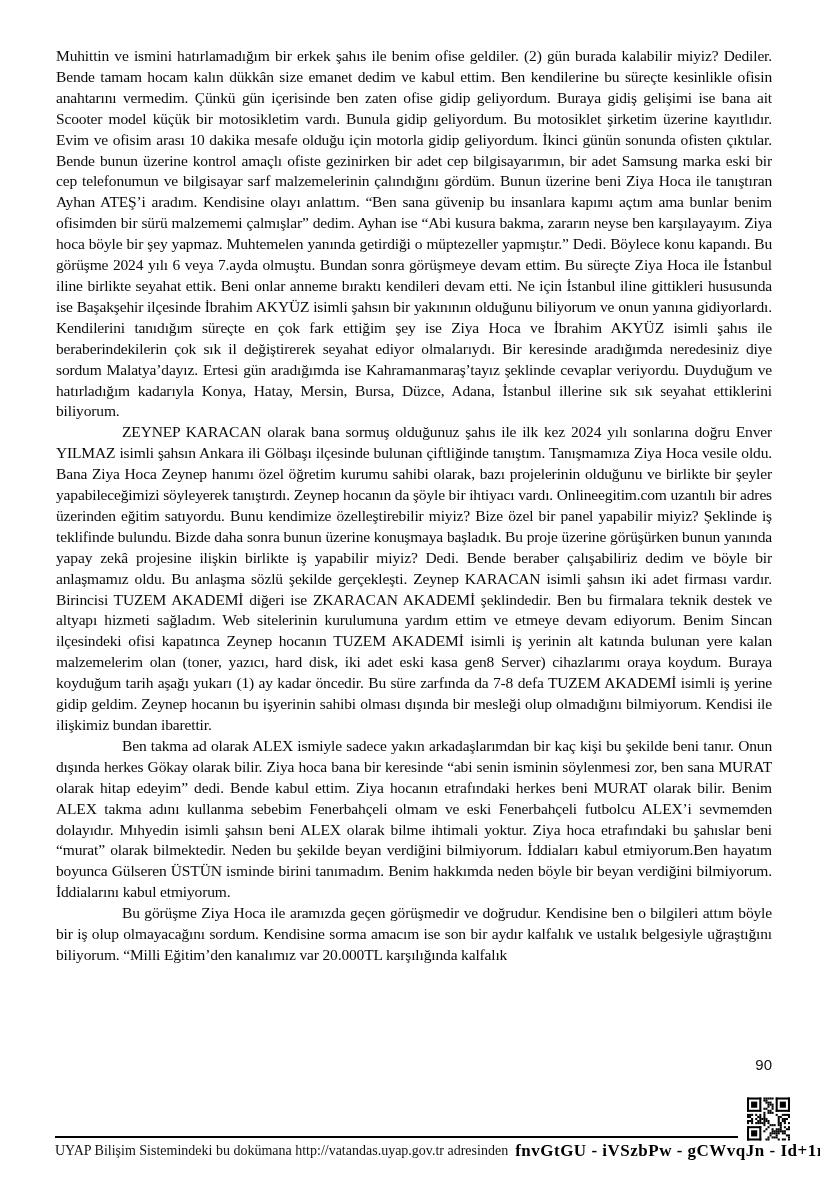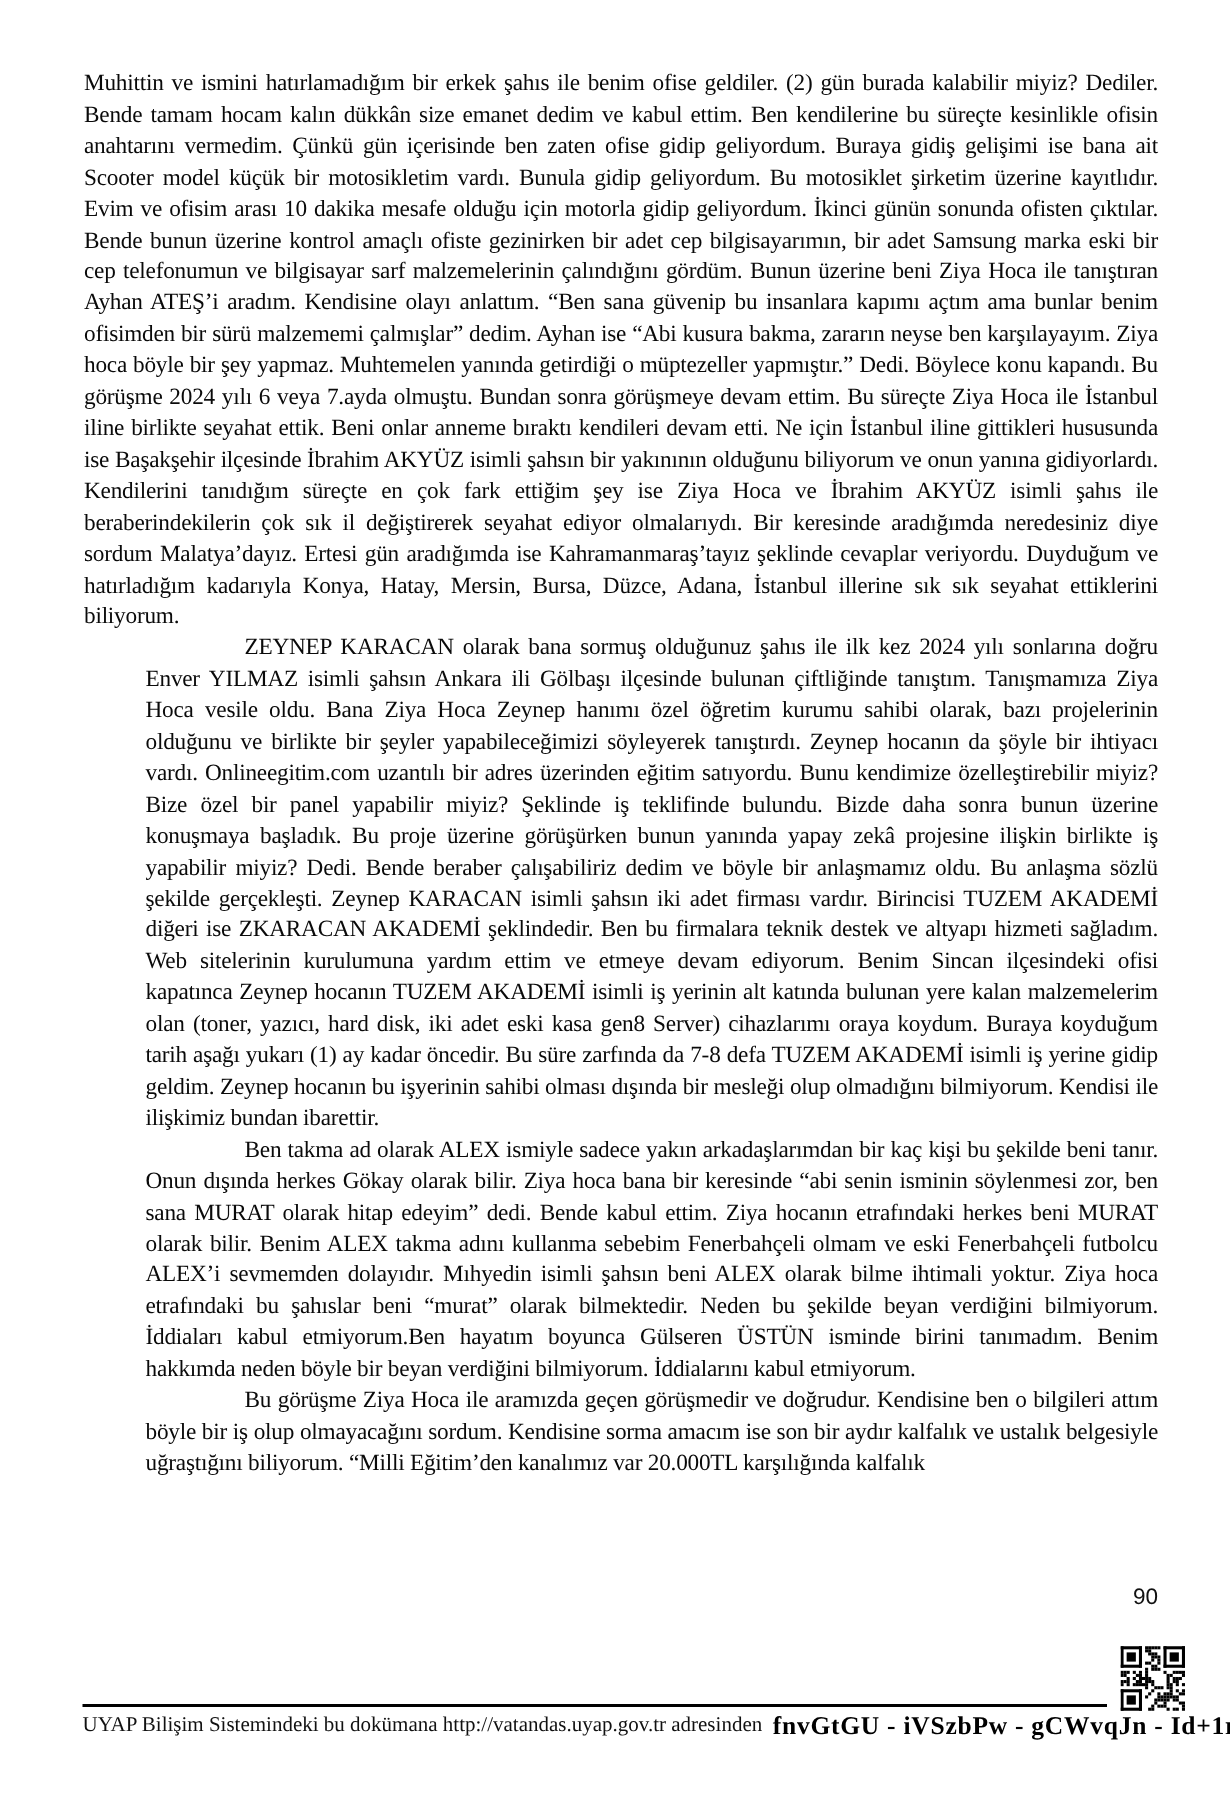--- a/index.html
+++ b/index.html
@@ -23,21 +23,21 @@
   }
   .textblock p {
     margin: 0;
     font-family: "Liberation Serif", serif;
     font-size: 15.5px;
     line-height: 20.9px;
     letter-spacing: -0.15px;
     text-align: justify;
     color: #0a0a0a;
   }
-  .textblock p.indent { text-indent: 66px; margin-left: 41px; }
+  .textblock p.indent { text-indent: 66px; }
   .textblock p.bold-indent {
     text-indent: 48px;
     font-weight: bold;
   }
   .page-number {
     position: absolute;
     left: 56px;
     top: 1056px;
     width: 716px;
     text-align: right;

